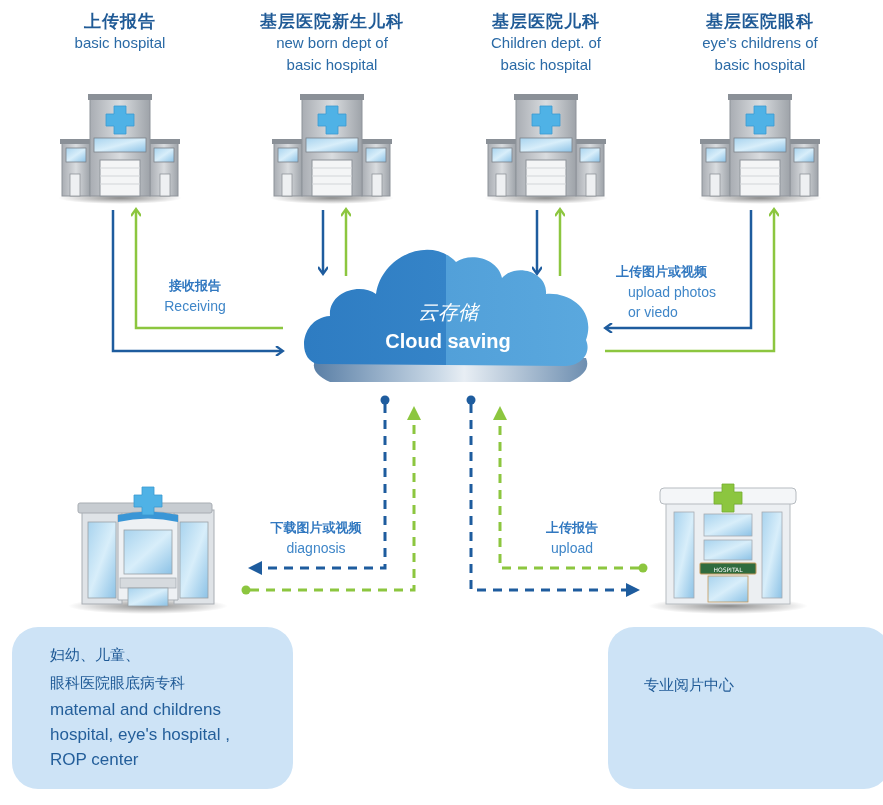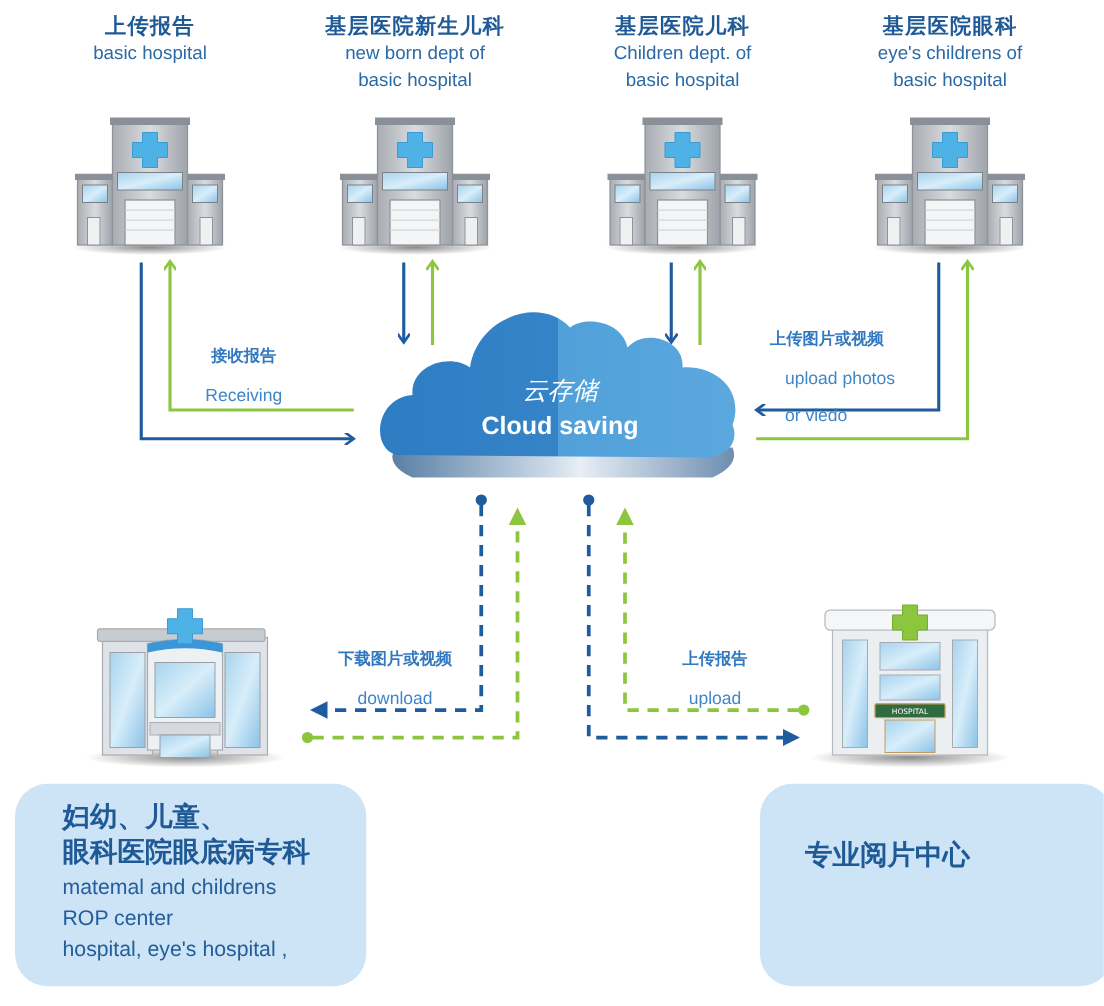--- a/index.html
+++ b/index.html
@@ -2,23 +2,23 @@
 <html><head>
 <meta charset="utf-8">
 <style>
   html,body{margin:0;padding:0;background:#ffffff;}
   body{width:883px;height:805px;position:relative;overflow:hidden;font-family:"DejaVu Sans","Liberation Sans",sans-serif;}
   .hosp-title{position:absolute;text-align:center;color:#1f5a96;width:200px;}
   .hosp-title .cn{font-size:17px;font-weight:bold;line-height:22px;letter-spacing:1px;}
   .hosp-title .en{font-family:"Liberation Sans",sans-serif;font-size:15px;line-height:22px;color:#2a6aa6;}
   .label{position:absolute;text-align:center;color:#3178c0;}
   .label .cn{font-size:13px;font-weight:bold;line-height:20px;}
-  .label .en{font-family:"Liberation Sans",sans-serif;font-size:14px;line-height:20px;color:#3f86c8;margin-top:10px;}
+  .label .en{font-family:"Liberation Sans",sans-serif;font-size:14px;line-height:20px;color:#3f86c8;}
   .box{position:absolute;background:#cde3f6;border-radius:26px;color:#1f5a96;}
-  .box .cn{font-size:22px;font-weight:bold;line-height:28px;}
+  .box .cn{font-size:15px;font-weight:normal;line-height:28px;}
   .box .en{font-family:"Liberation Sans",sans-serif;font-size:17px;line-height:25px;color:#235e9a;}
   svg{position:absolute;left:0;top:0;}
   .cloud-text{position:absolute;text-align:center;color:#ffffff;width:200px;}
   .cloud-text .cn{font-size:20px;line-height:28px;font-style:italic;}
   .cloud-text .en{font-family:"Liberation Sans",sans-serif;font-size:20px;line-height:30px;font-weight:bold;}
 </style>
 </head>
 <body>
 
 <svg width="883" height="805" viewBox="0 0 883 805">
@@ -178,33 +178,33 @@
   <div class="cn">接收报告</div>
   <div class="en">Receiving</div>
 </div>
 <div class="label" style="left:616px;top:262px;width:110px;text-align:left;">
   <div class="cn">上传图片或视频</div>
   <div class="en" style="padding-left:12px;">upload photos</div>
   <div class="en" style="padding-left:12px;">or viedo</div>
 </div>
 <div class="label" style="left:256px;top:518px;width:120px;">
   <div class="cn">下载图片或视频</div>
-  <div class="en">download</div>
+  <div class="en">diagnosis</div>
 </div>
 <div class="label" style="left:532px;top:518px;width:80px;">
   <div class="cn">上传报告</div>
   <div class="en">upload</div>
 </div>
 
 <div class="box" style="left:12px;top:627px;width:281px;height:162px;">
   <div style="position:absolute;left:38px;top:14px;">
     <div class="cn">妇幼、儿童、</div>
     <div class="cn">眼科医院眼底病专科</div>
     <div class="en">matemal and childrens</div>
+    <div class="en">hospital, eye's hospital ,</div>
     <div class="en">ROP center</div>
-    <div class="en">hospital, eye's hospital ,</div>
   </div>
 </div>
 <div class="box" style="left:608px;top:627px;width:282px;height:162px;">
   <div style="position:absolute;left:36px;top:44px;">
     <div class="cn">专业阅片中心</div>
   </div>
 </div>
 
 </body></html>

